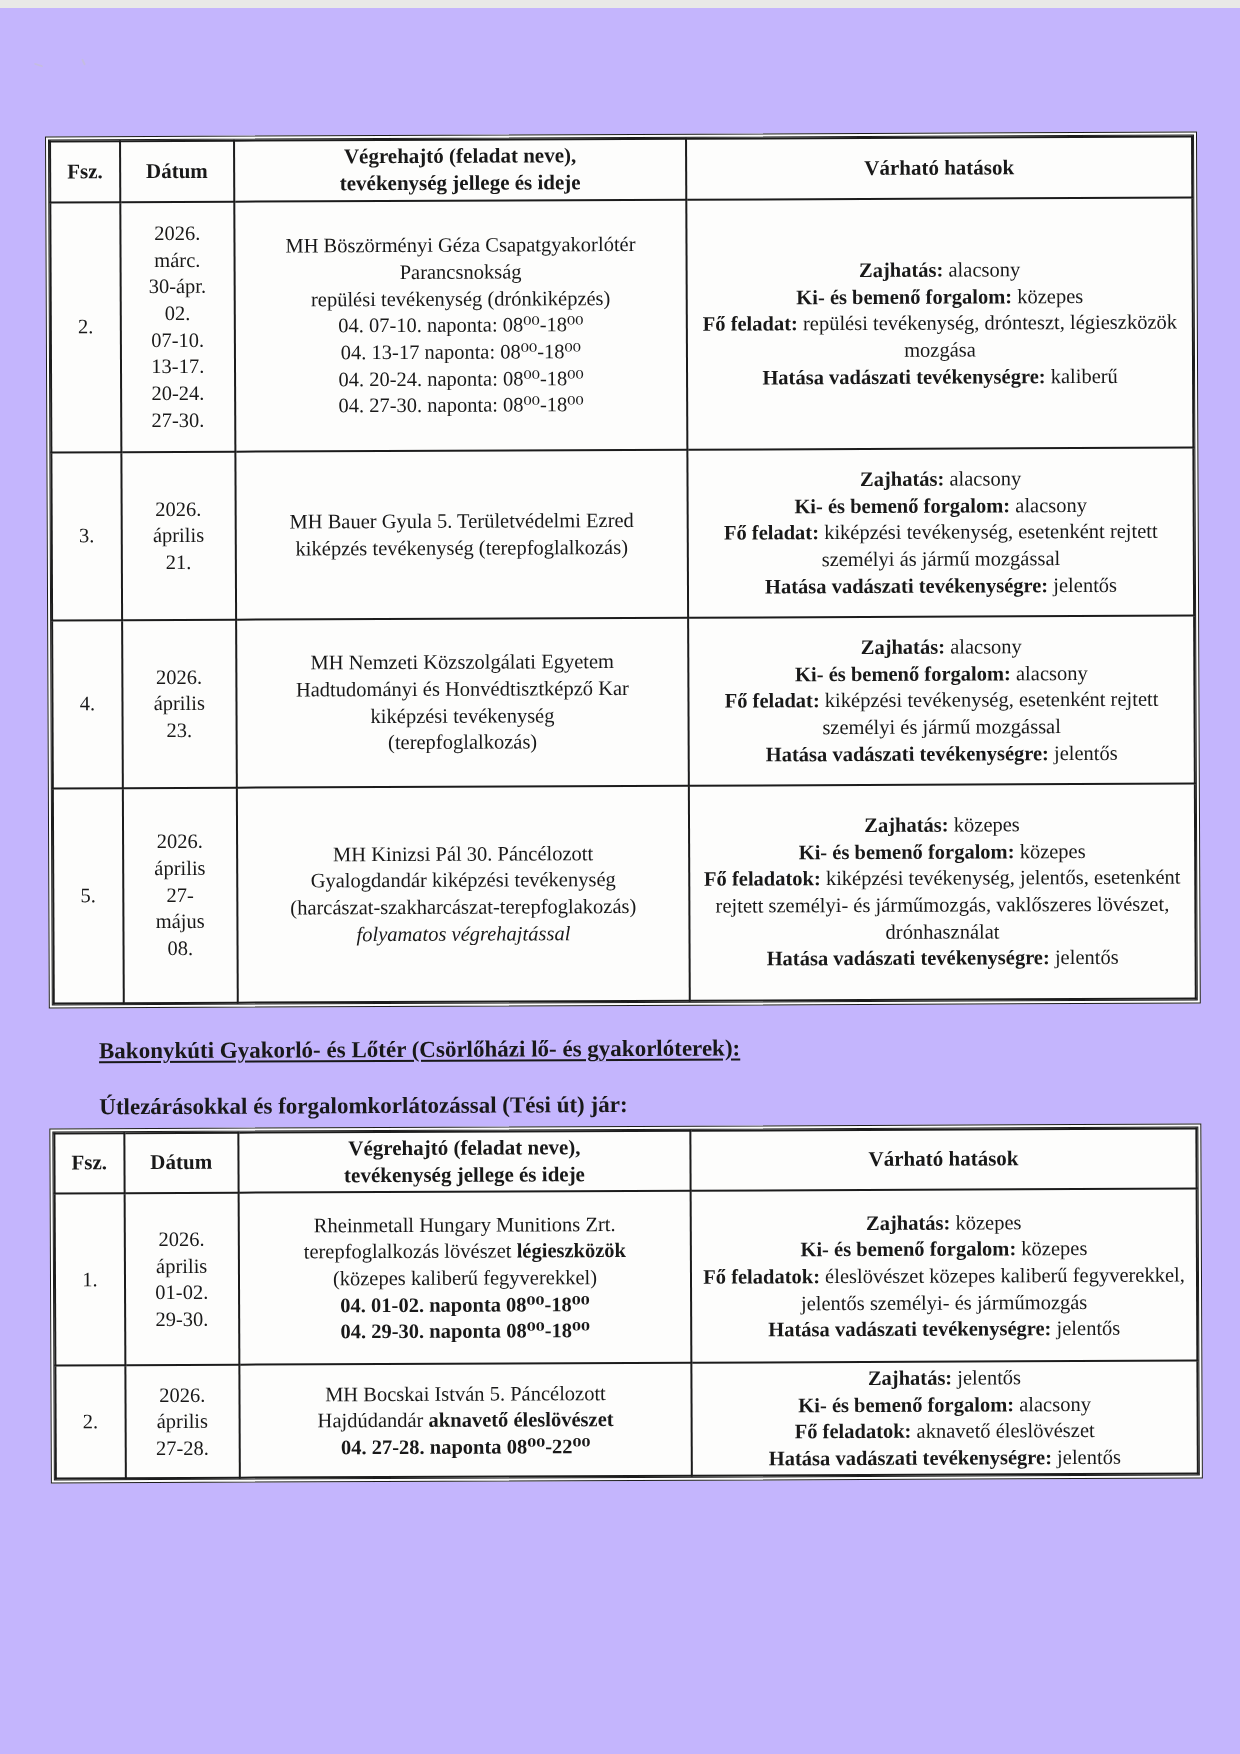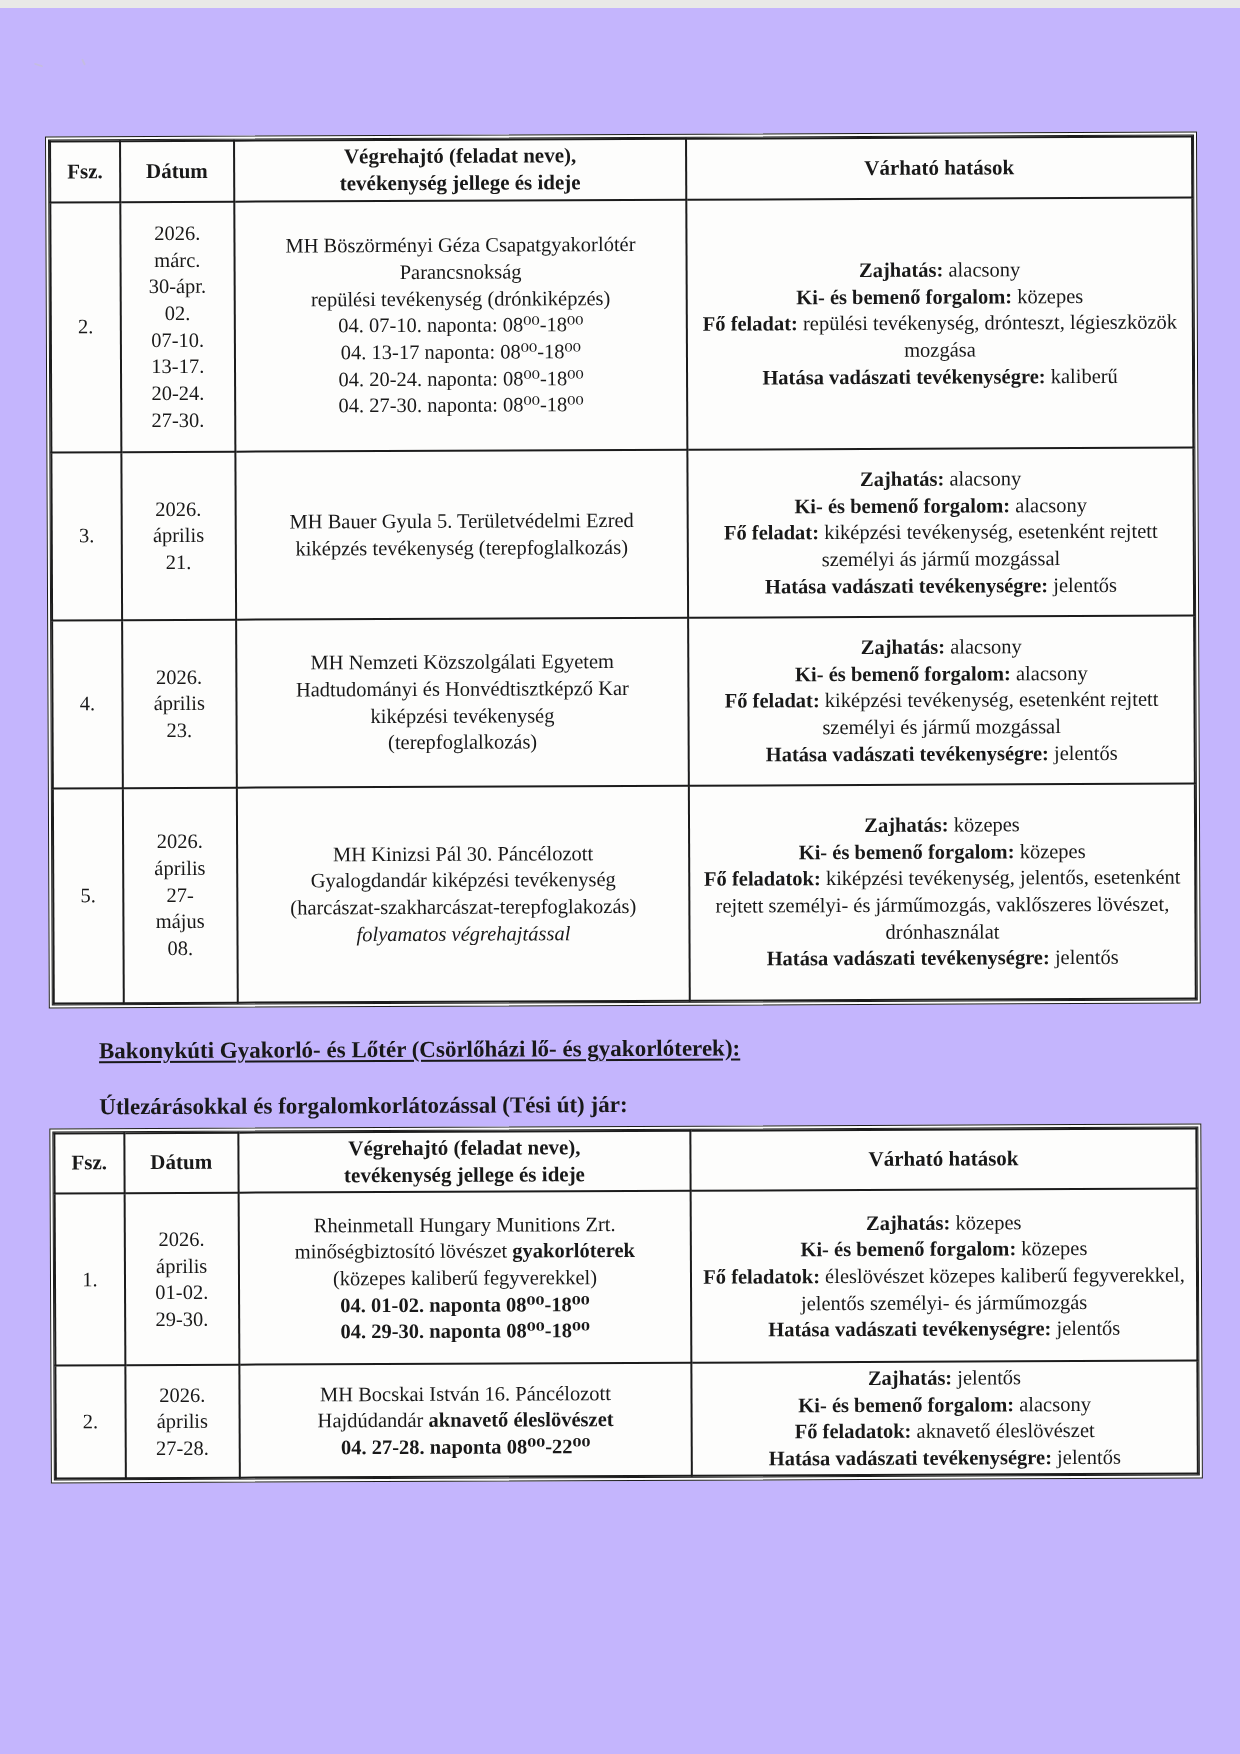--- a/index.html
+++ b/index.html
@@ -203,40 +203,40 @@
           </tr>
 
           <tr class="t2-r0">
             <td>1.</td>
             <td class="pre">2026.
 április
 01-02.
 29-30.</td>
             <td>
               <div class="pre"><span>Rheinmetall Hungary Munitions Zrt.
-minőségbiztosító lövészet </span><span class="b">gyakorlóterek</span><span>
+terepfoglalkozás lövészet </span><span class="b">légieszközök</span><span>
 (közepes kaliberű fegyverekkel)</span></div>
               <div class="pre b">04. 01-02. naponta 08⁰⁰-18⁰⁰
 04. 29-30. naponta 08⁰⁰-18⁰⁰</div>
             </td>
             <td>
               <div class="eline"><span class="b">Zajhatás:</span> <span>közepes</span></div>
               <div class="eline"><span class="b">Ki- és bemenő forgalom:</span> <span>közepes</span></div>
               <div class="eline"><span class="b">Fő feladatok:</span> <span>éleslövészet közepes kaliberű fegyverekkel, jelentős személyi- és járműmozgás</span></div>
               <div class="eline"><span class="b">Hatása vadászati tevékenységre:</span> <span>jelentős</span></div>
             </td>
           </tr>
 
           <tr class="t2-r1">
             <td>2.</td>
             <td class="pre">2026.
 április
 27-28.</td>
             <td>
-              <div class="pre"><span>MH Bocskai István 16. Páncélozott
+              <div class="pre"><span>MH Bocskai István 5. Páncélozott
 Hajdúdandár </span><span class="b">aknavető éleslövészet</span></div>
               <div class="pre b">04. 27-28. naponta 08⁰⁰-22⁰⁰</div>
             </td>
             <td>
               <div class="eline"><span class="b">Zajhatás:</span> <span>jelentős</span></div>
               <div class="eline"><span class="b">Ki- és bemenő forgalom:</span> <span>alacsony</span></div>
               <div class="eline"><span class="b">Fő feladatok:</span> <span>aknavető éleslövészet</span></div>
               <div class="eline"><span class="b">Hatása vadászati tevékenységre:</span> <span>jelentős</span></div>
             </td>
           </tr>

